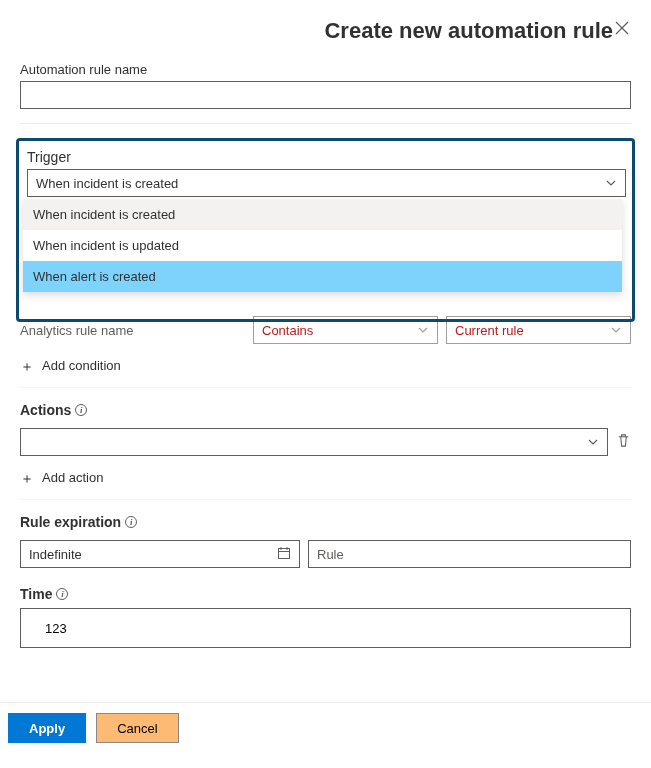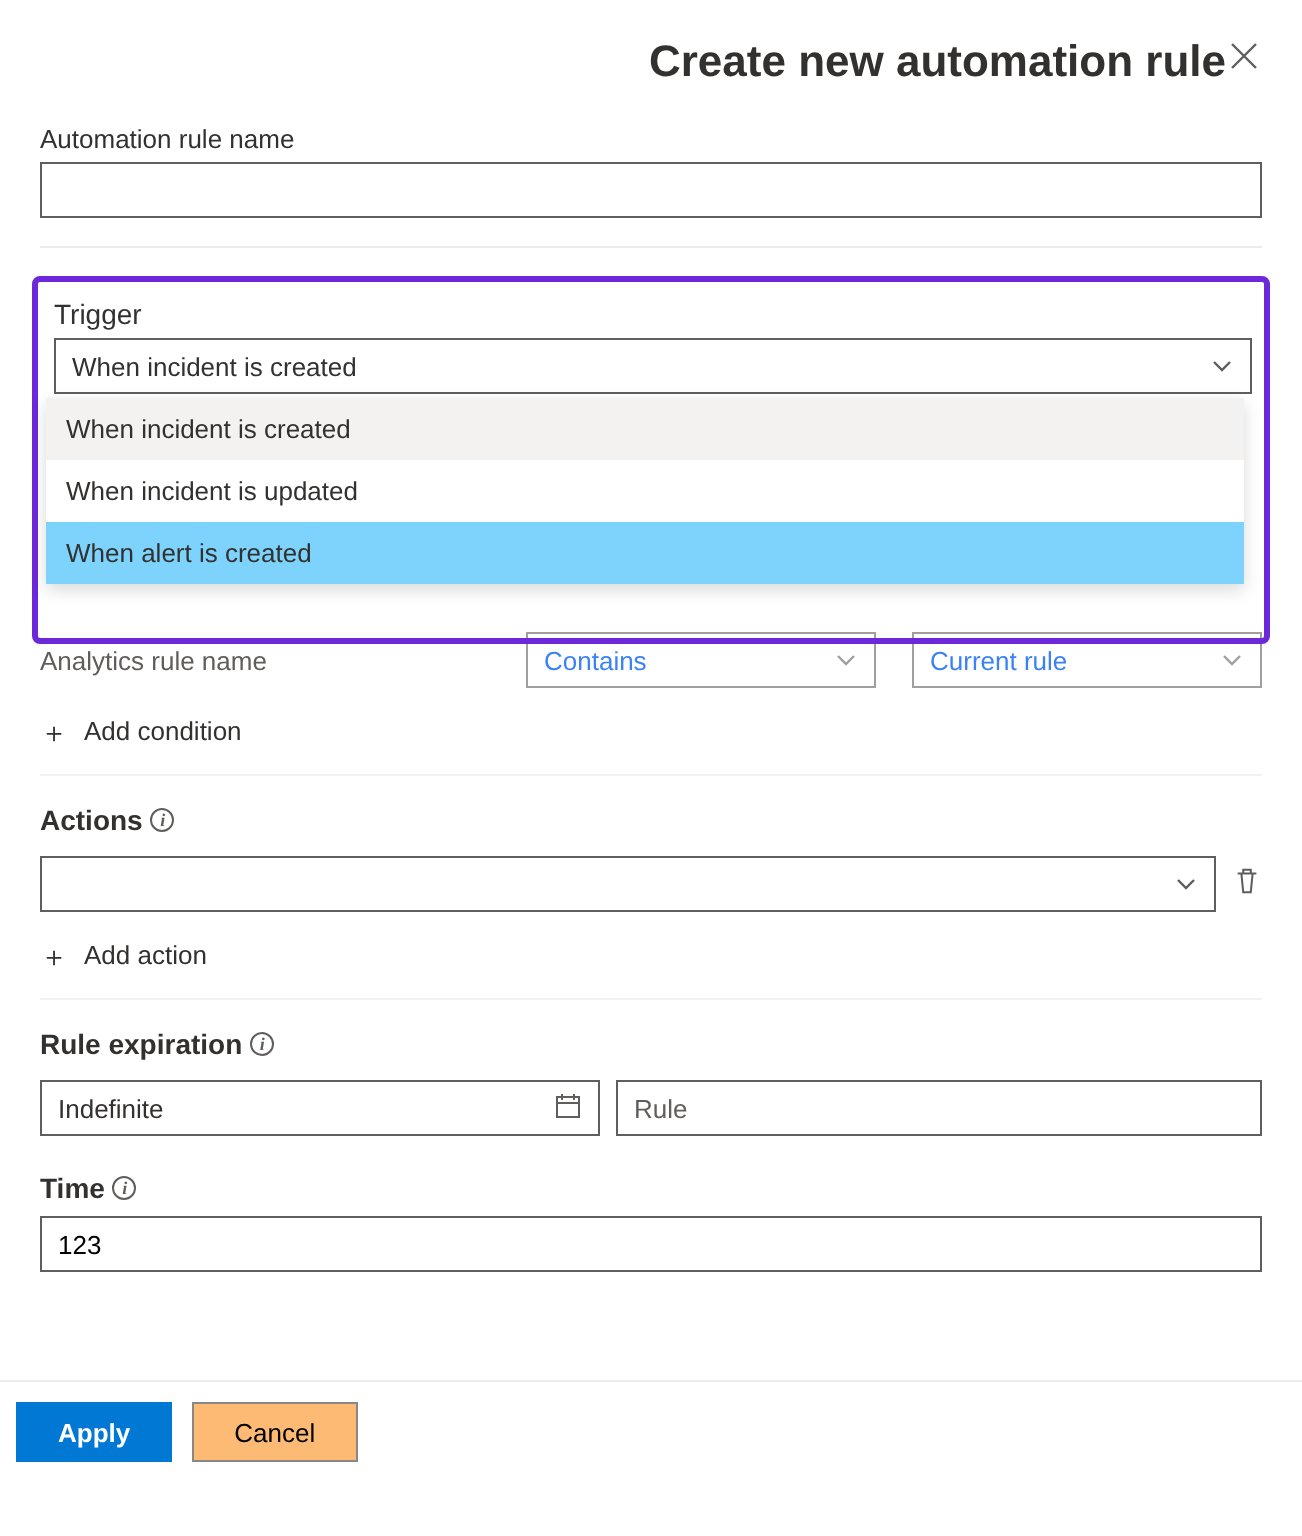--- a/index.html
+++ b/index.html
@@ -21,58 +21,58 @@
     width: 100%;
     height: 28px;
     border: 1px solid #605e5c;
     background: #fff;
     padding: 0 8px;
     font-family: inherit;
     font-size: 13px;
     color: #323130;
   }
   .select { display:flex; align-items:center; justify-content:space-between; cursor:pointer; }
-  .select.grey-border { border-color:#a19f9d; color:#3b82f6; }
+  .select.grey-border { border-color:#a19f9d; color:#b91c1c; }
   .select .chev { flex:none; }
   .chev svg { display:block; }
   .hr { border:none; border-top:1px solid #edebe9; margin:14px 0; }
   .hr.light { border-top-color:#f3f2f1; }
-  .trigger-section { position:relative; border:3px solid #6d28d9; border-radius:4px; padding:8px 10px 12px 4px; margin-left:-4px; margin-right:-4px; }
+  .trigger-section { position:relative; border:3px solid #0c4a6e; border-radius:4px; padding:8px 10px 12px 4px; margin-left:-4px; margin-right:-4px; }
   .trigger-section .field-label { padding-left:4px;}
   .dropdown-list {
     position:absolute; left:4px; right:10px; top:58px;
     background:#fff; box-shadow:0 3px 8px rgba(0,0,0,0.15);
     z-index:10;
   }
   .dropdown-item { padding:8px 10px; font-size:13px; cursor:pointer; }
   .dropdown-item.hover { background:#f3f2f1; }
   .dropdown-item:last-child { background:#7dd3fc; }
   .under-dropdown { margin-top:110px; } 
-  .condition-row { display:flex; gap:18px; align-items:center; }
+  .condition-row { display:flex; gap:8px; align-items:center; }
   .condition-row .col1 { width:225px; font-size:13px; color:#605e5c; }
   .condition-row .select { flex:1; }
   .icon-info {
     display:inline-flex; width:12px; height:12px; border:1px solid #605e5c; border-radius:50%;
     align-items:center; justify-content:center; font-size:9px; color:#605e5c; line-height:1;
     font-style: italic; font-family: Georgia, serif;
   }
   .add-link-row { display:flex; gap:8px; align-items:center; color:#323130; font-size:13px; cursor:pointer; margin-top:14px; }
   .plus { font-size:14px; line-height:1; }
   .actions-line { display:flex; gap:8px; align-items:center; }
   .actions-line .select { flex:1 1 auto; }
   .trash { cursor:pointer; color:#605e5c; flex:none; }
   .exp-row { display:flex; gap:8px; }
   .exp-row .date-field { flex:0 0 280px; display:flex; align-items:center; justify-content:space-between;text-align:center; }
   .exp-row .time-field { flex:1 1 auto; color:#605e5c;}
   .cal-icon { color:#605e5c; }
   .footer { display:flex; gap:10px; padding:10px 20px 14px 8px; border-top:1px solid #edebe9;}
   .btn { height:30px; padding:0 20px; font-family:inherit; font-size:13px; border:1px solid #8a8886; background:#fdba74; cursor:pointer; }
   .btn.primary { background:#0078d4; border-color:#0078d4; color:#fff; font-weight:600;}
   .section-spacer { height:10px; }
-  .order-input { width:100%; height:28px; border:1px solid #605e5c; padding:0 8px; font-family:inherit; font-size:13px;}
+  .order-input { width:100%; height:40px; border:1px solid #605e5c; padding:0 24px; font-family:inherit; font-size:13px;}
 </style>
 </head>
 <body>
 
 <div class="panel">
   <div class="header-row">
     <div class="title">Create new automation rule</div>
     <div class="close">
       <svg width="14" height="14" viewBox="0 0 14 14">
           <path d="M1 1 L13 13 M13 1 L1 13" stroke="#605e5c" stroke-width="1.2" fill="none"></path>

